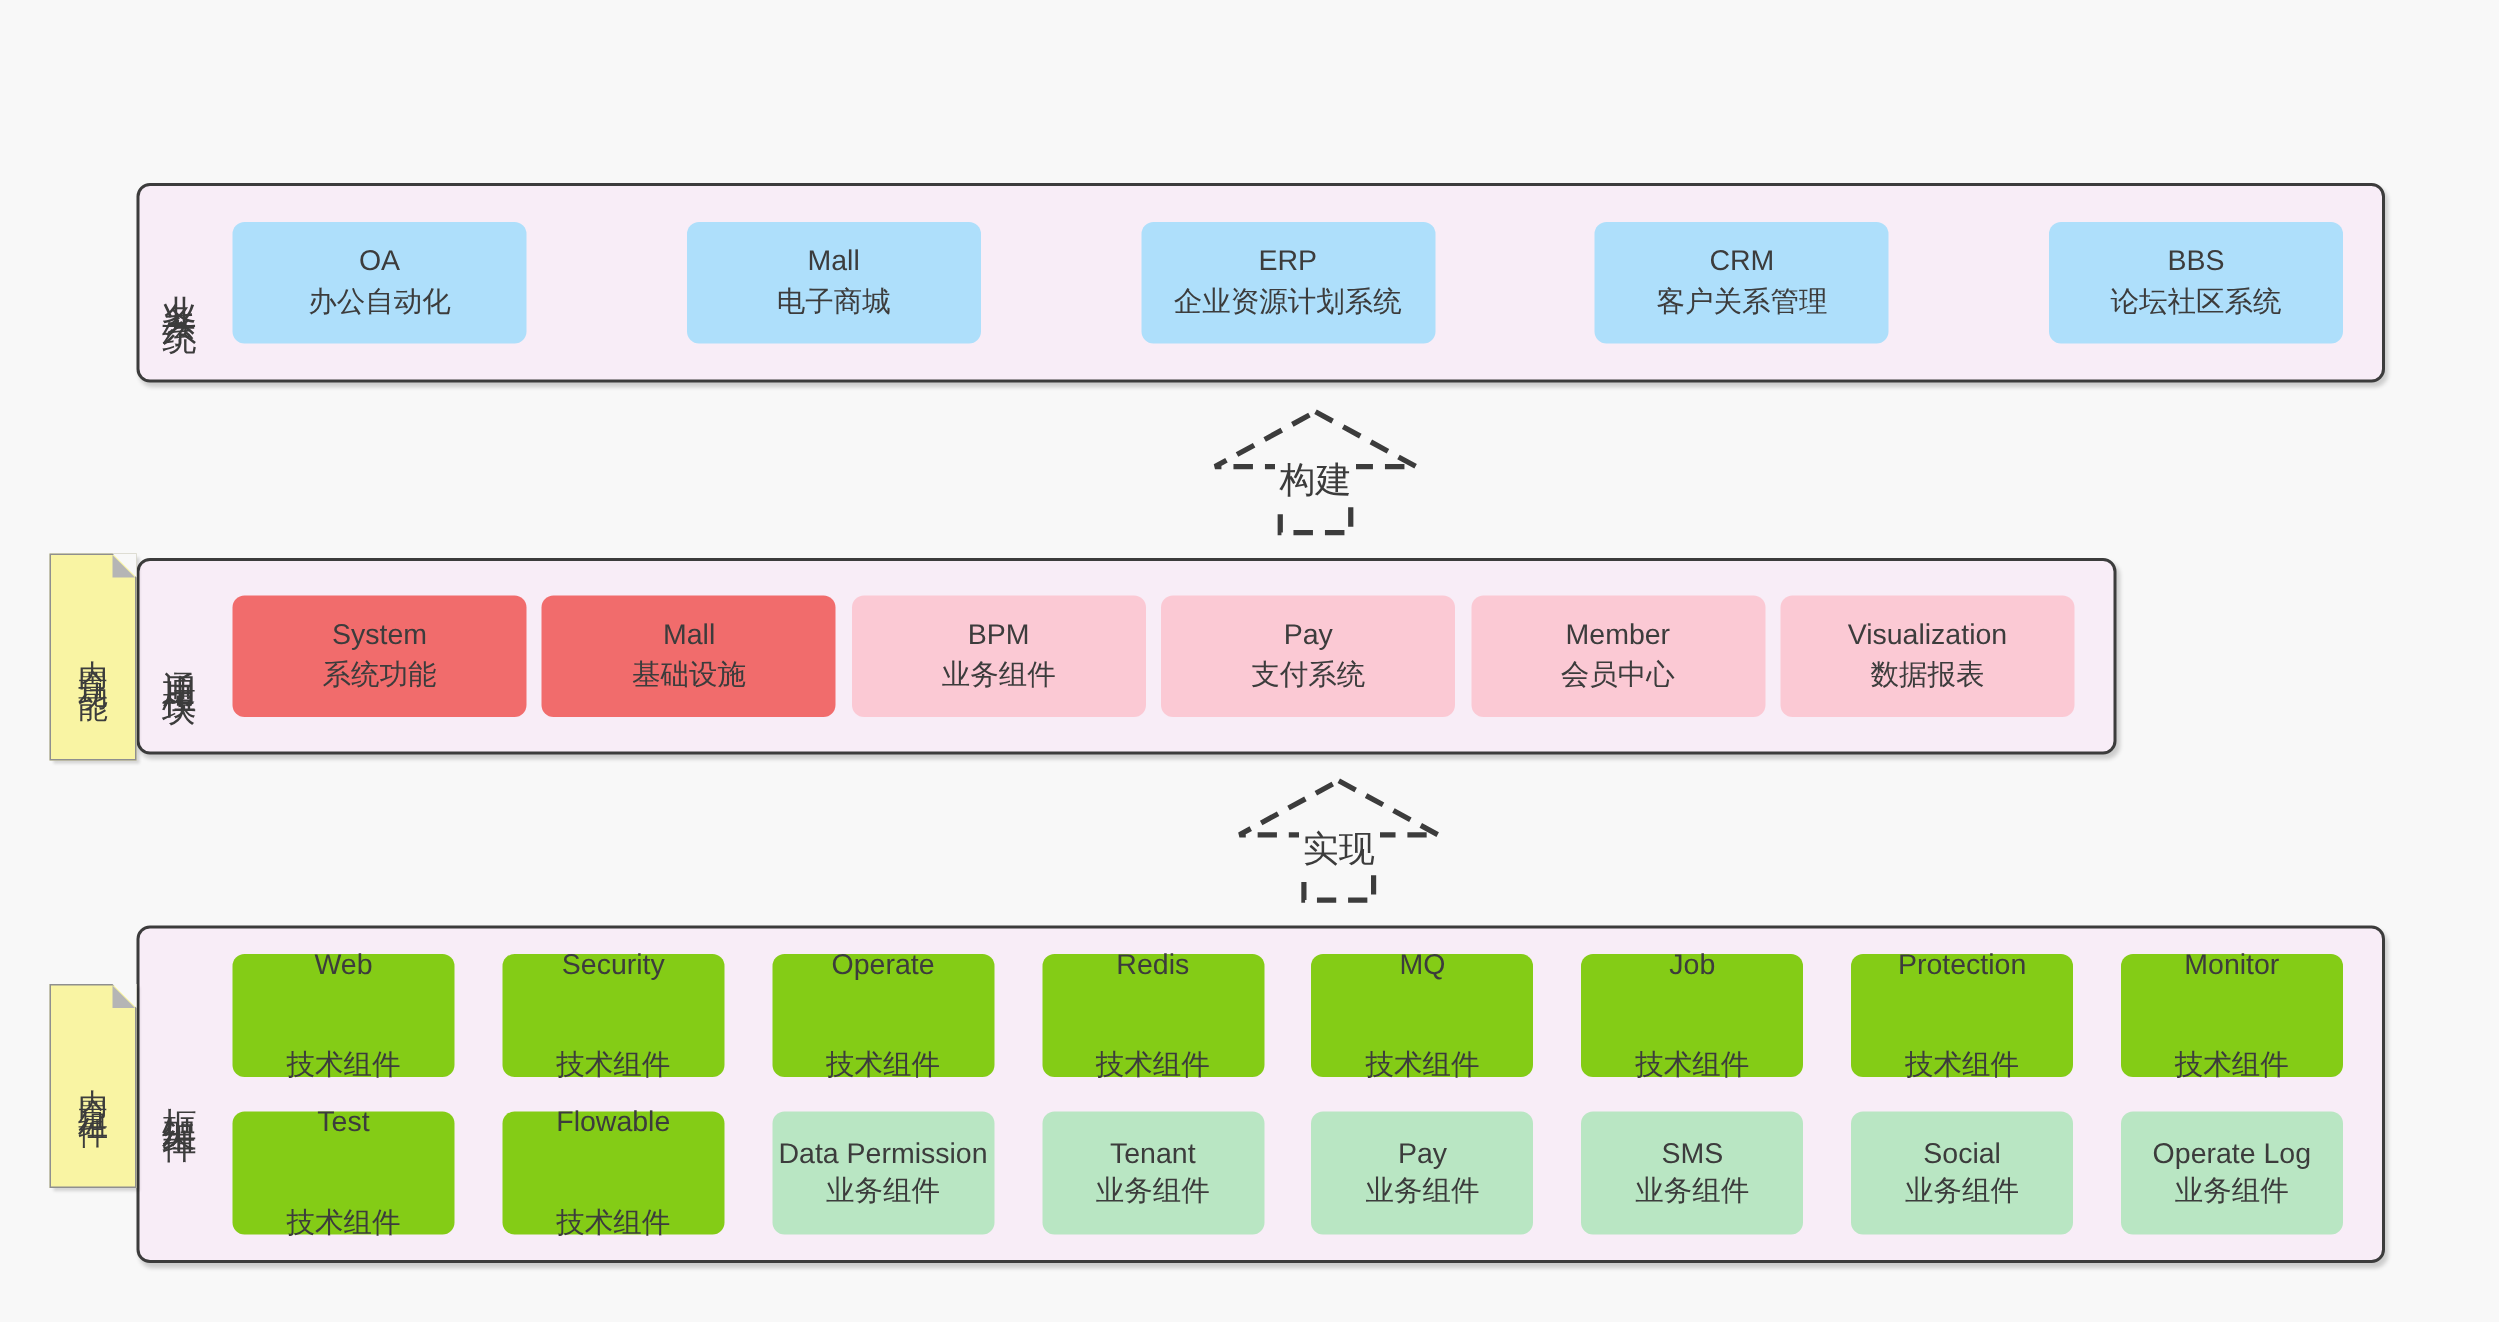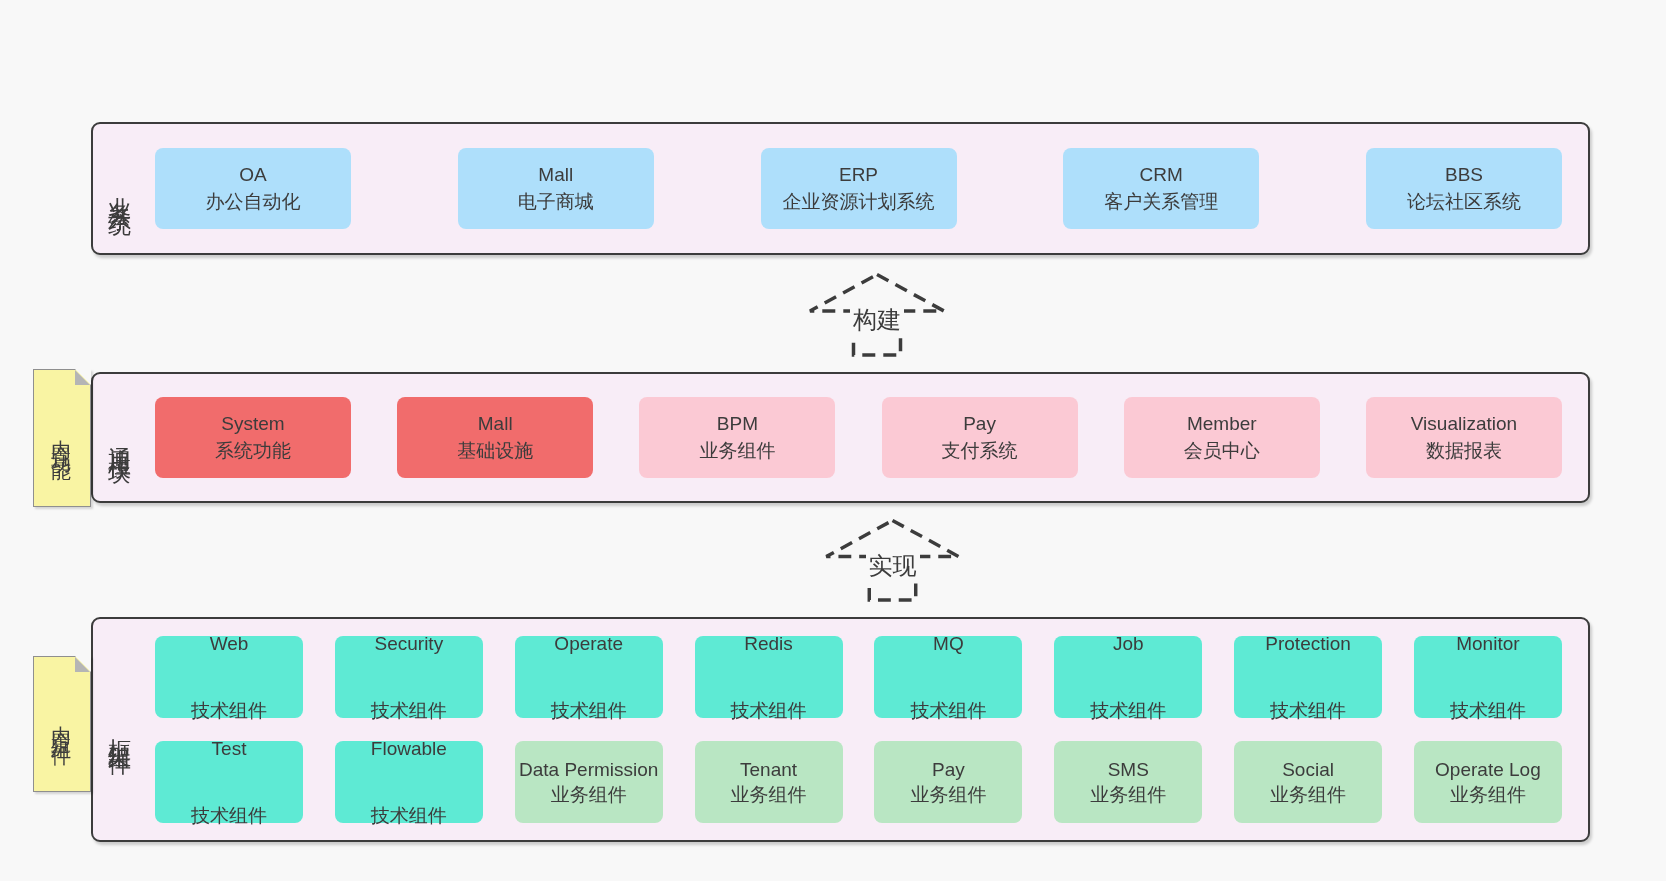--- a/index.html
+++ b/index.html
@@ -21,21 +21,21 @@
   
   .band {
     position: absolute;
     background: #f8edf7;
     border: 2px solid #3c3c3c;
     border-radius: 9px;
     box-shadow: 2px 3px 3px rgba(0,0,0,0.18);
     display: flex;
   }
   .band1 { left: 91px; top: 122px;  width: 1499px; height: 133px; }
-  .band2 { left: 91px; top: 372px;  width: 1499px; height: 131px; }
+  .band2 { left: 91px; top: 372px;  width: 1320px; height: 131px; }
   .band3 { left: 91px; top: 617px;  width: 1499px; height: 225px; }
 
   .band-label {
     writing-mode: vertical-lr;
     text-orientation: upright;
     font-size: 23px;
     letter-spacing: 5px;
     margin: auto 0;
     padding-left: 12px;
     width: 46px;
@@ -74,21 +74,21 @@
     text-align: center;
     font-size: 19px;
     line-height: 1.42;
     color: #3c3c3c;
   }
   .band1 .box, .band2 .box { width: 196px; height: 81px; }
   .band3 .box { width: 148px; height: 82px; line-height: 1.32; }
   .c-blue   { background: #aedffb; }
   .c-red    { background: #f16c6c; }
   .c-pink   { background: #fbc9d4; }
-  .c-green  { background: #5eead4; gap: 42px; }
+  .c-green  { background: #84cc16; gap: 42px; }
   .c-lgreen { background: #b9e6c3; }
 
   
   .sticky {
     position: absolute;
     background: #f9f4a3;
     border: 1px solid #8f8f8f;
     box-shadow: 2px 2px 2px rgba(0,0,0,0.15);
     display: flex;
     align-items: center;

